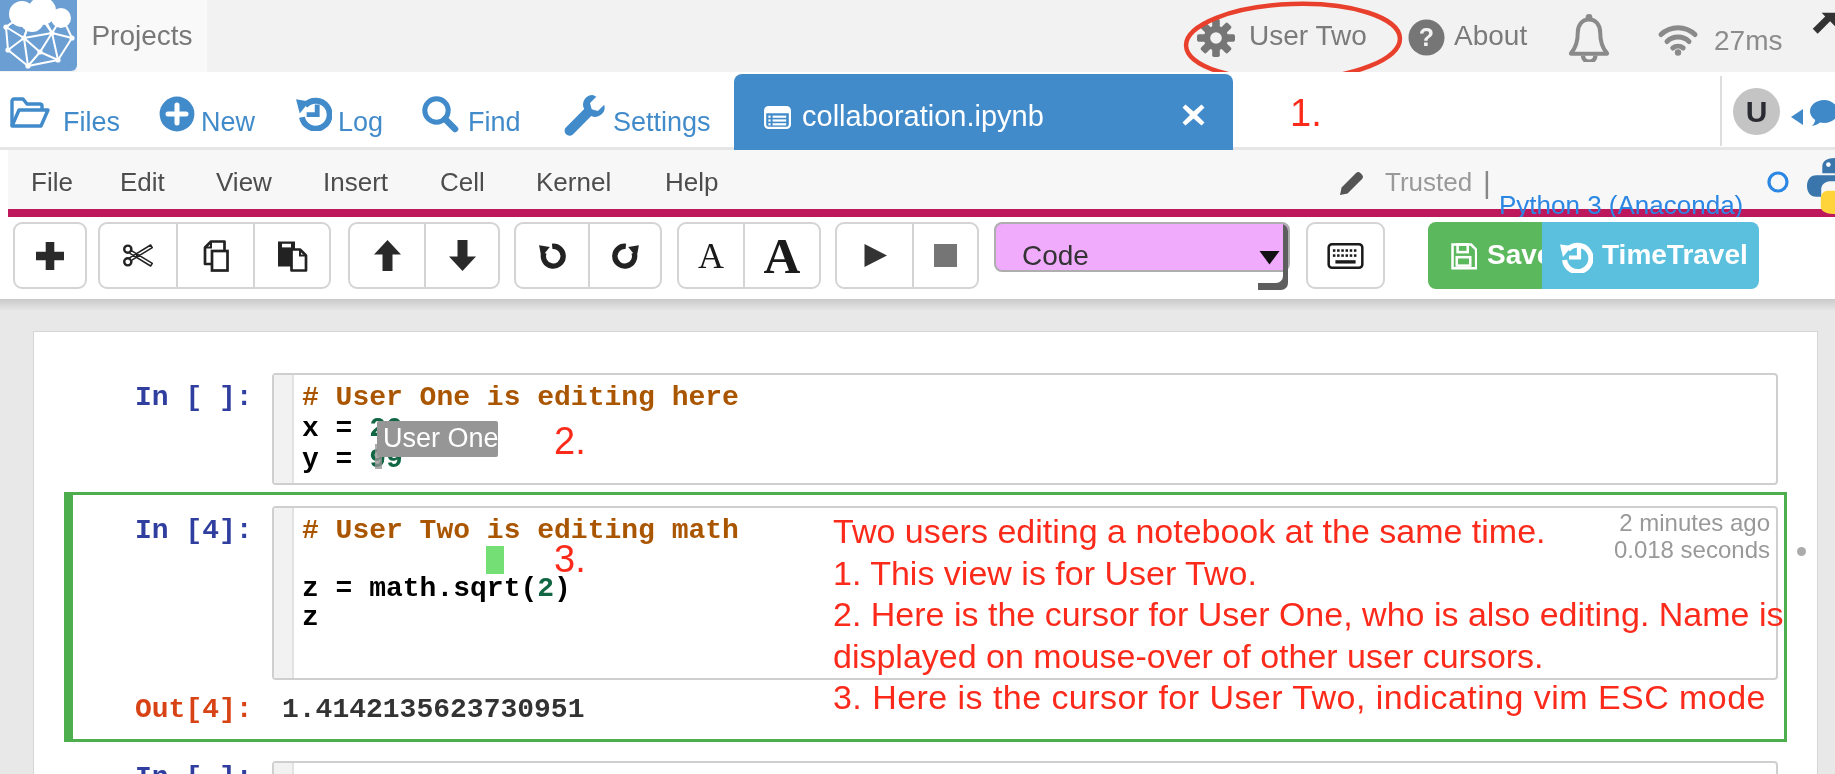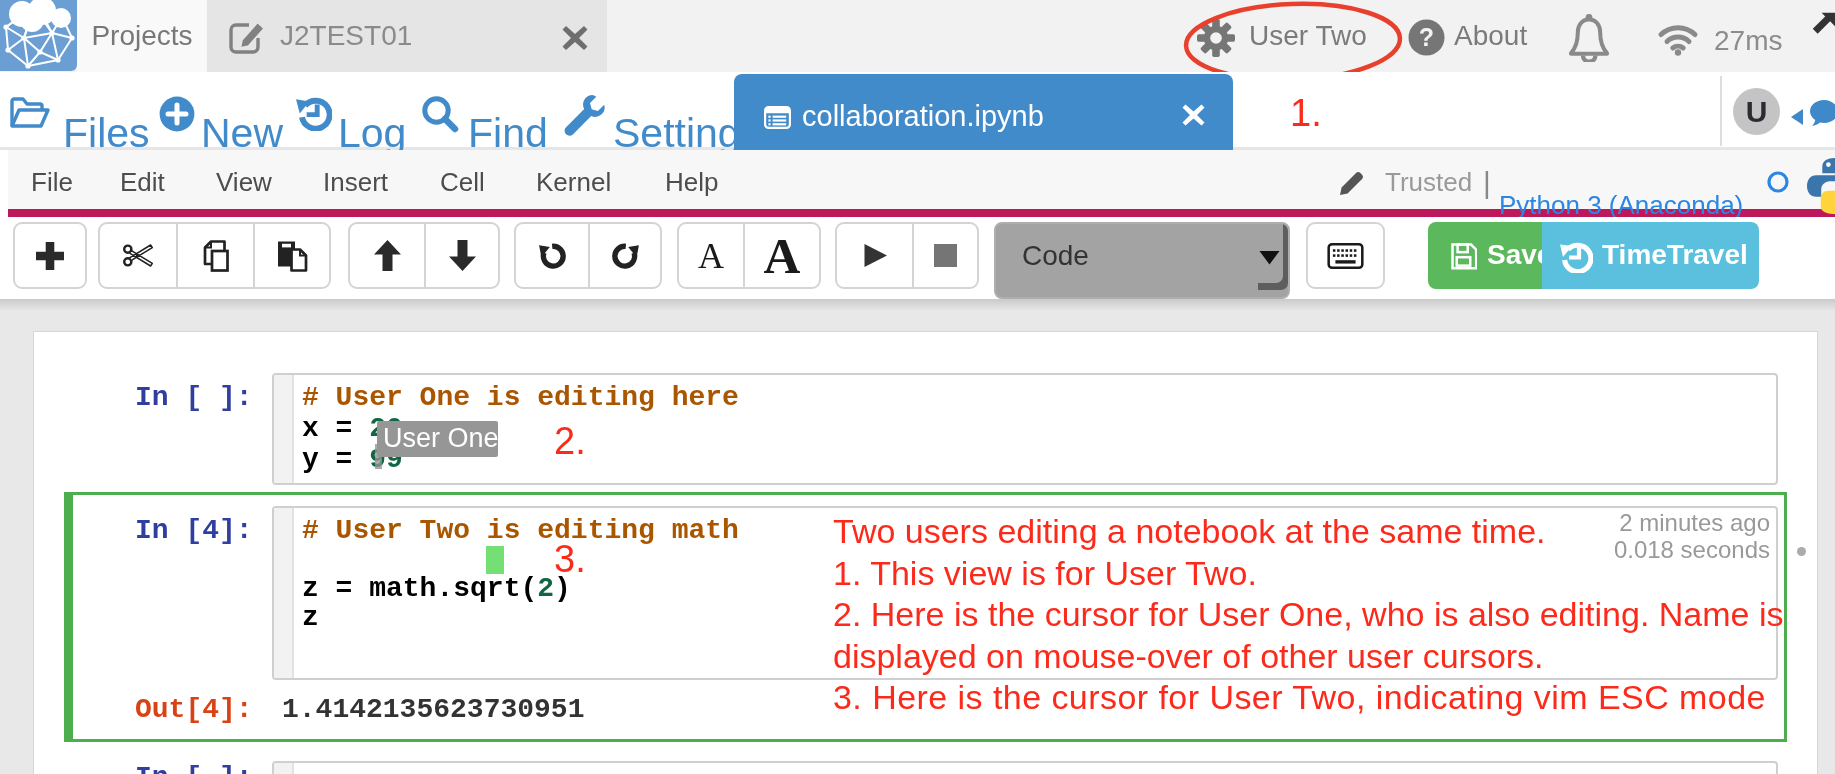--- a/index.html
+++ b/index.html
@@ -10,21 +10,21 @@
 
 
 #nav { position:absolute; left:0; top:0; width:1835px; height:72px; background:#f2f2f2; }
 #logo { position:absolute; left:0; top:0; width:77px; height:71px; background:#6b9fd4; border-radius:0 0 6px 0; }
 #projbtn { position:absolute; left:77px; top:0; width:130px; height:72px; background:#f9f9f9; color:#787878; font-size:28px; line-height:72px; text-align:center; }
 #ptab { position:absolute; left:207px; top:0; width:400px; height:72px; background:#e5e5e5; color:#8a8a8a; font-size:28px; line-height:72px; }
 .navtxt { color:#7b7b7b; font-size:28px; line-height:72px; position:absolute; top:0; }
 
 
 #row2 { position:absolute; left:0; top:72px; width:1835px; height:78px; background:#fff; border-bottom:3px solid #e6e6e6; }
-.r2item { position:absolute; top:24px; height:75px; color:#428bca; font-size:41px; line-height:75px; }
+.r2item { position:absolute; top:13px; height:75px; color:#428bca; font-size:27px; line-height:75px; }
 #btab { position:absolute; left:734px; top:2px; width:499px; height:76px; background:#428bca; border-radius:8px 8px 0 0; color:#fff; }
 
 
 #menurow { position:absolute; left:8px; top:150px; width:1835px; height:67px; background:#f7f7f7; border-bottom:8px solid #be185d;padding-left:8px; }
 .menu { position:absolute; top:0; height:65px; line-height:65px; color:#4d4d4d; font-size:26px; }
 
 
 #toolbar { position:absolute; left:0; top:217px; width:1835px; height:82px; background:#fff; }
 .bgroup { position:absolute; top:5px; height:67px; display:flex; border:2px solid #d4d4d4; border-radius:9px; background:#fff; }
 .tbtn { display:flex; align-items:center; justify-content:center; height:63px; }
@@ -69,30 +69,20 @@
             <circle cx="28" cy="66" r="2.6"></circle>
             <circle cx="8" cy="50" r="2.6"></circle>
             <circle cx="6" cy="27" r="2.6"></circle>
             <circle cx="52" cy="33" r="2.6"></circle>
             <circle cx="24" cy="38" r="2.6"></circle>
             <circle cx="40" cy="52" r="2.6"></circle>
           </g>
     </svg>
   </div>
   <div id="projbtn">Projects</div>
-  <div id="ptab">
-    <svg style="position:absolute;left:21px;top:20px;" width="40" height="34" viewBox="0 0 40 34">
-          <path d="M30 18 v9 a5 5 0 0 1 -5 5 H8 a5 5 0 0 1 -5 -5 V10 a5 5 0 0 1 5 -5 h13" fill="none" stroke="#818181" stroke-width="3.4"></path>
-          <path d="M14 20 L29.5 2.5 L36 8.5 L20.5 26 L12.5 27.8 z" fill="#818181" stroke="#e5e5e5" stroke-width="1.6"></path>
-        </svg>
-    <span style="position:absolute;left:73px;">J2TEST01</span>
-    <svg style="position:absolute;left:355px;top:25px;" width="26" height="25" viewBox="0 0 26 25">
-          <path d="M4 1 L13 9 L22 1 L25.5 4.5 L17 13 L25.5 21.5 L22 25 L13 17 L4 25 L0.5 21.5 L9 13 L0.5 4.5 z" fill="#6e6e6e"></path>
-        </svg>
-  </div>
 
   <svg style="position:absolute;left:1197px;top:19px;" width="38" height="38" viewBox="-19 -19 38 38">
     <g fill="#767676">
       <circle r="12.2"></circle>
       <rect x="-3.8" y="-19" width="7.6" height="9" rx="1.8" transform="rotate(0)"></rect>
       <rect x="-3.8" y="-19" width="7.6" height="9" rx="1.8" transform="rotate(45)"></rect>
       <rect x="-3.8" y="-19" width="7.6" height="9" rx="1.8" transform="rotate(90)"></rect>
       <rect x="-3.8" y="-19" width="7.6" height="9" rx="1.8" transform="rotate(135)"></rect>
       <rect x="-3.8" y="-19" width="7.6" height="9" rx="1.8" transform="rotate(180)"></rect>
       <rect x="-3.8" y="-19" width="7.6" height="9" rx="1.8" transform="rotate(225)"></rect>
@@ -290,21 +280,21 @@
           <svg width="24" height="25" viewBox="0 0 24 25">
             <path d="M1.5 1 L24 12.5 L1.5 24 z" fill="#333"></path>
           </svg>
         </div>
     <div class="tbtn" style="width:65px;">
           <svg width="23" height="23" viewBox="0 0 23 23">
             <rect width="23" height="23" fill="#757575"></rect>
           </svg>
         </div>
   </div>
-  <div style="position:absolute;left:994px;top:5px;width:296px;height:77px;background:#a3a3a3;border:2px solid #aeaeae;border-radius:8px;">
+  <div style="position:absolute;left:994px;top:5px;width:296px;height:50px;background:#f0abfc;border:2px solid #aeaeae;border-radius:8px;">
     <span style="position:absolute;left:26px;top:0;line-height:64px;font-size:28px;color:#333;">Code</span>
     <div style="position:absolute;right:0;top:0;width:30px;height:66px;border-radius:0 7px 7px 0;box-shadow:inset -5px -7px 0 #5e5e5e;"></div>
     <svg style="position:absolute;right:8px;top:26px;" width="21" height="15" viewBox="0 0 21 15">
           <path d="M0.5 1 h20 l-10 13.5 z" fill="#111"></path>
         </svg>
   </div>
   <div class="bgroup" style="left:1306px;">
     <div class="tbtn" style="width:75px;">
           <svg width="37" height="30" viewBox="0 0 44 32">
             <rect x="2" y="2" width="40" height="28" rx="4" fill="none" stroke="#1a1a1a" stroke-width="3"></rect>

